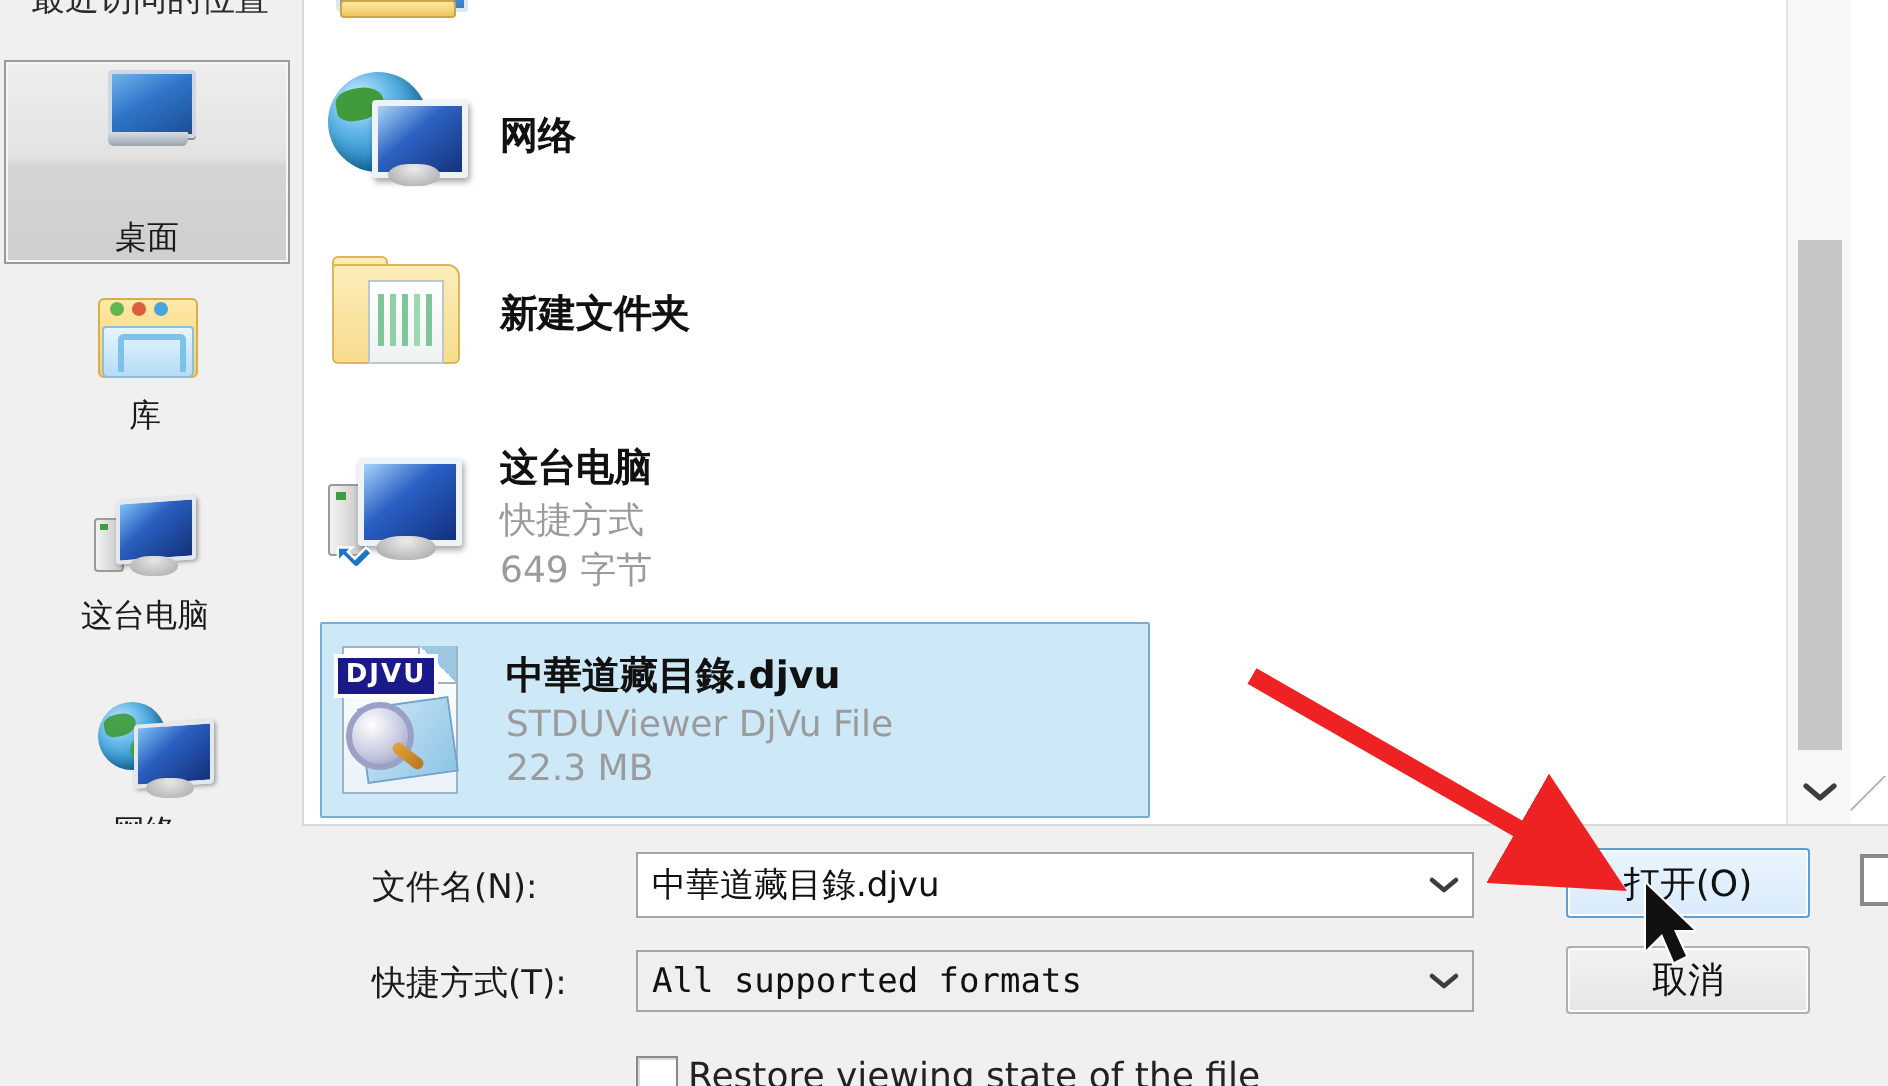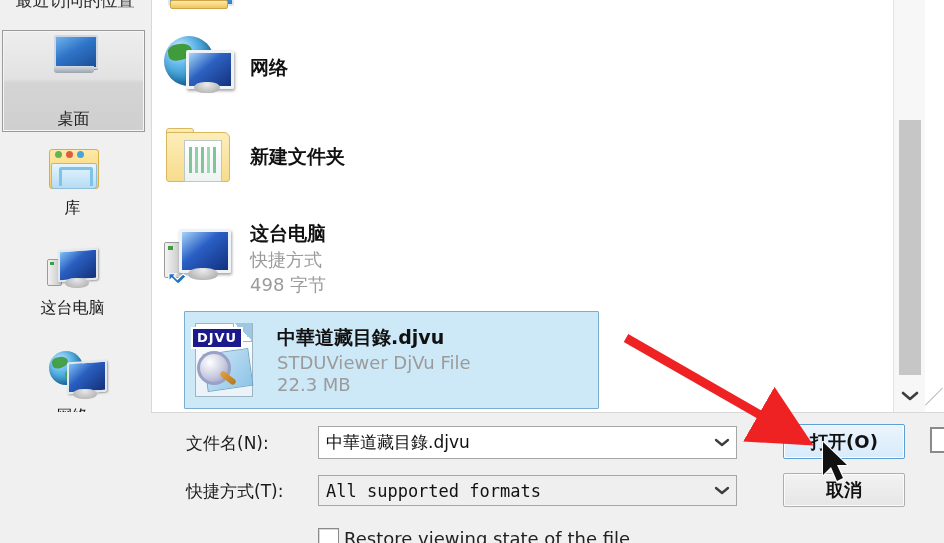--- a/index.html
+++ b/index.html
@@ -274,21 +274,20 @@
     width:28px;text-align:center;color:#3a3a3a;font-size:14px;line-height:1;
   }
   #fileNameCombo{left:318px;top:426px;width:419px;height:33px;background:#ffffff;}
   #fileTypeCombo{left:318px;top:475px;width:419px;height:31px;background:#efefef;}
 
   .btn{
     position:absolute;box-sizing:border-box;
     display:flex;align-items:center;justify-content:center;
     font-size:18px;color:#111;font-family:"DejaVu Sans",sans-serif;
     border-radius:2px;
-    font-weight:bold;
   }
   #openBtn{
     left:783px;top:424px;width:122px;height:35px;
     background:linear-gradient(to bottom,#eaf4fd,#d8ebfb);
     border:1px solid #5b9fd4;box-shadow:inset 0 0 0 1px #ffffff;
   }
   #cancelBtn{
     left:783px;top:473px;width:122px;height:34px;
     background:linear-gradient(to bottom,#f2f2f2,#e6e6e6);
     border:1px solid #aeaeae;box-shadow:inset 0 0 0 1px #fbfbfb;
@@ -417,25 +416,25 @@
         <div class="arrow">
           <svg width="20" height="20" viewBox="0 0 20 20">
             <path d="M3 17 L3 8 L9 8 L9 4 L17 4 L17 12 L13 12 L13 17 Z" fill="#ffffff" opacity="0"></path>
             <path d="M4 18 L4 9 Q4 7 6 7 L13 7 L13 3 L18 8 L13 13 L13 10 L8 10 L8 18 Z" fill="#1f72c4" stroke="#ffffff" stroke-width="1.2" transform="rotate(-135 10 10)"></path>
           </svg>
         </div>
       </div>
       <div class="texts">
         <div class="t1">这台电脑</div>
         <div class="t2">快捷方式</div>
-        <div class="t3">498 字节</div>
-      </div>
-    </div>
-
-    <div class="row selected" style="left:8px;top:311px;width:413px;height:96px;margin-left:24px;">
+        <div class="t3">649 字节</div>
+      </div>
+    </div>
+
+    <div class="row selected" style="left:8px;top:311px;width:413px;height:96px;">
       <div class="ico-djvu" style="margin-left:4px;">
         <div class="page"></div>
         <div class="fold"></div>
         <div class="sheet"></div>
         <div class="lens"></div>
         <div class="handle"></div>
         <div class="tag">DJVU</div>
       </div>
       <div class="texts">
         <div class="t1">中華道藏目錄.djvu</div>

